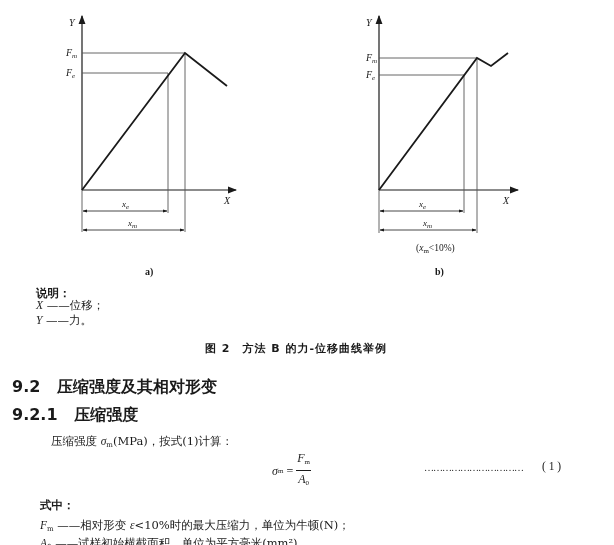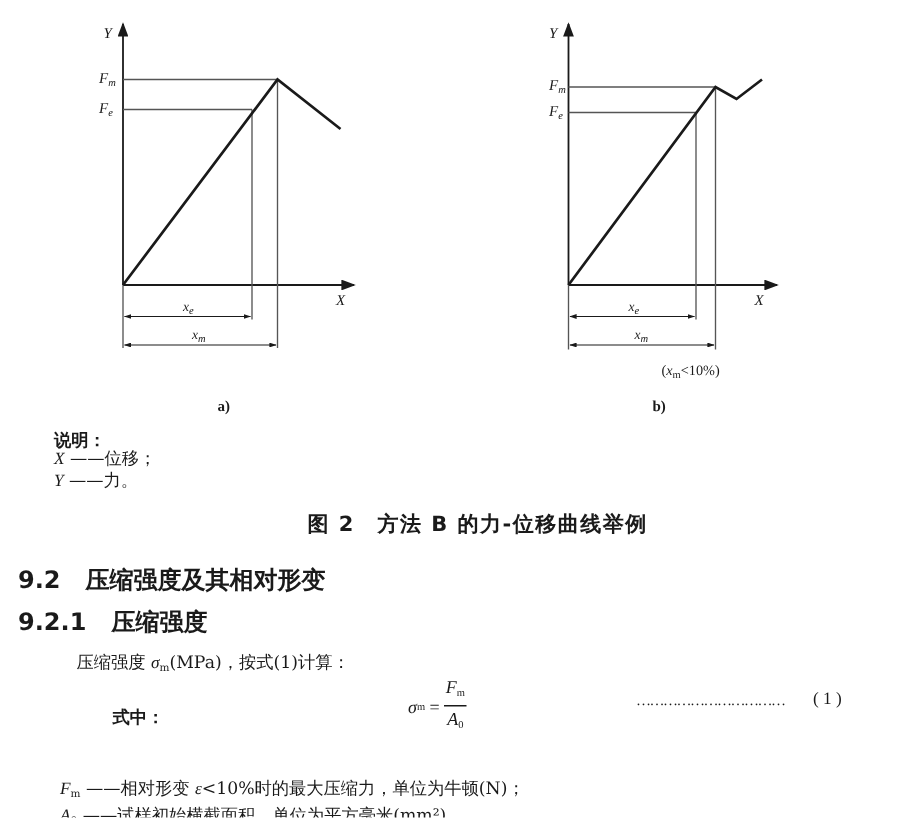--- a/index.html
+++ b/index.html
@@ -7,21 +7,21 @@
     width: 614px; height: 545px; position: relative; overflow: hidden;
     font-family: "DejaVu Serif", "Liberation Serif", serif;
     color: #1a1a1a;
   }
   .abs { position: absolute; }
   svg.fig { position: absolute; left: 0; top: 0; }
   .ital { font-family: "Liberation Serif", "DejaVu Serif", serif; font-style: italic; }
   .serif { font-family: "Liberation Serif", "DejaVu Serif", serif; }
   .sans-bold { font-family: "DejaVu Sans", "Liberation Sans", sans-serif; font-weight: bold; }
   .legend-line { font-size: 11.5px; line-height: 15px; }
-  .caption { font-size: 14px; letter-spacing: 1px; }
+  .caption { font-size: 11px; letter-spacing: 1px; }
   .h2 { font-size: 16px; }
   .body-text { font-size: 11.5px; }
   .sub { font-size: 7px; vertical-align: -2px; }
   .frac { display: inline-flex; flex-direction: column; align-items: center; vertical-align: middle; }
   .frac .num { border-bottom: 1px solid #1a1a1a; padding: 0 1px 1px; line-height: 13px; }
   .frac .den { line-height: 14px; padding-top: 1px; }
 </style>
 </head>
 <body>
 
@@ -72,21 +72,21 @@
 <div class="abs ital" style="left:122px;top:199px;font-size:9px;"><span>x</span><span class="sub">e</span></div>
 <div class="abs ital" style="left:128px;top:218px;font-size:9px;"><span>x</span><span class="sub">m</span></div>
 <div class="abs serif" style="left:145px;top:266px;font-size:10px;font-weight:bold;">a)</div>
 
 <div class="abs ital" style="left:366px;top:17px;font-size:10px;">Y</div>
 <div class="abs ital" style="left:366px;top:52px;font-size:10px;"><span>F</span><span class="sub">m</span></div>
 <div class="abs ital" style="left:366px;top:69px;font-size:10px;"><span>F</span><span class="sub">e</span></div>
 <div class="abs ital" style="left:503px;top:195px;font-size:10px;">X</div>
 <div class="abs ital" style="left:419px;top:199px;font-size:9px;"><span>x</span><span class="sub">e</span></div>
 <div class="abs ital" style="left:423px;top:218px;font-size:9px;"><span>x</span><span class="sub">m</span></div>
-<div class="abs serif" style="left:441px;top:243px;font-size:9.5px;"><span>(</span><span class="ital">x</span><span class="sub">m</span><span>&lt;10%)</span></div>
+<div class="abs serif" style="left:416px;top:243px;font-size:9.5px;"><span>(</span><span class="ital">x</span><span class="sub">m</span><span>&lt;10%)</span></div>
 <div class="abs serif" style="left:435px;top:266px;font-size:10px;font-weight:bold;">b)</div>
 
 <div class="abs legend-line" style="left:36px;top:286px;font-weight:bold;">说明：</div>
 <div class="abs legend-line" style="left:36px;top:298px;"><span class="ital">X</span> <span>——</span><span>位移；</span></div>
 <div class="abs legend-line" style="left:36px;top:313px;"><span class="ital">Y</span> <span>——</span><span>力。</span></div>
 
 <div class="abs sans-bold caption" style="left:205px;top:341px;white-space:pre;">图 2　方法 B 的力-位移曲线举例</div>
 
 <div class="abs sans-bold h2" style="left:12px;top:377px;"><span>9.2</span>&nbsp;&nbsp;&nbsp;<span>压缩强度及其相对形变</span></div>
 <div class="abs sans-bold h2" style="left:12px;top:405px;"><span>9.2.1</span>&nbsp;&nbsp;&nbsp;<span>压缩强度</span></div>
@@ -98,15 +98,15 @@
     <span class="sub">m</span>
   <span style="margin:0 3px;">=</span>
   <span class="frac">
     <span class="num"><span class="ital">F</span><span class="sub">m</span></span>
     <span class="den"><span class="ital">A</span><span class="sub">0</span></span>
   </span>
 </div>
 <div class="abs serif" style="left:424px;top:462px;font-size:10px;letter-spacing:-1px;">……………………………</div>
 <div class="abs serif" style="left:542px;top:460px;font-size:11.5px;">( 1 )</div>
 
-<div class="abs body-text" style="left:40px;top:471px;font-weight:bold;margin-left:35px;">式中：</div>
+<div class="abs body-text" style="left:40px;top:498px;font-weight:bold;">式中：</div>
 <div class="abs body-text" style="left:40px;top:518px;"><span class="ital">F</span><span class="sub">m</span> <span>——</span><span>相对形变 </span><span class="ital">ε</span><span>&lt;10%时的最大压缩力，单位为牛顿(N)；</span></div>
 <div class="abs body-text" style="left:40px;top:536px;"><span class="ital">A</span><span class="sub">0</span> <span>——</span><span>试样初始横截面积，单位为平方毫米(mm²)。</span></div>
 
 </body></html>

